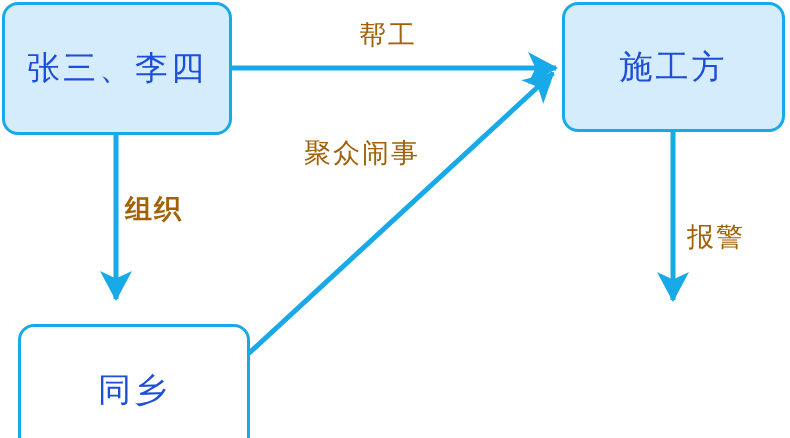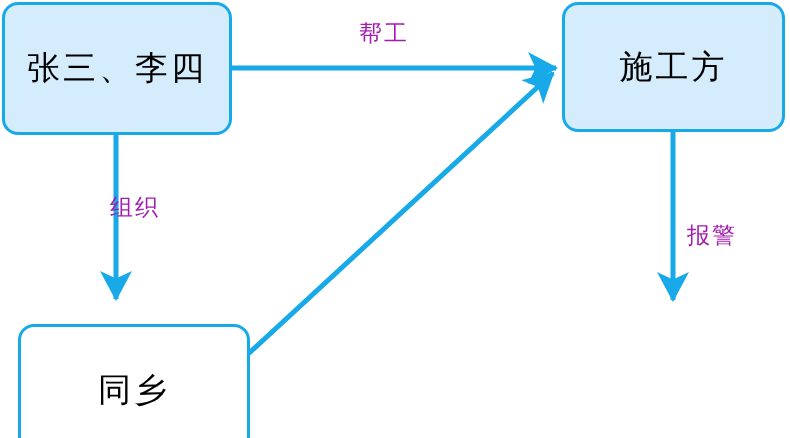--- a/index.html
+++ b/index.html
@@ -33,32 +33,32 @@
     align-items: center;
     justify-content: center;
   }
   .node-box.filled {
     background: #d4ecfb;
   }
   .node-box.plain {
     background: #ffffff;
   }
   .node-label {
-    color: #000000;
+    color: #1d4ed8;
     font-family: "Liberation Serif", "DejaVu Serif", serif;
     font-size: 33px;
     line-height: 1;
     letter-spacing: 3px;
     white-space: nowrap;
   }
   .edge-label {
     position: absolute;
-    color: #a21caf;
+    color: #a16207;
     font-family: "Liberation Serif", "DejaVu Serif", serif;
-    font-size: 23px;
+    font-size: 27px;
     line-height: 1;
     letter-spacing: 2px;
     white-space: nowrap;
     background: transparent;
   }
 </style>
 </head>
 <body>
 
 <div id="diagram-root">
@@ -87,18 +87,19 @@
     <span class="node-label">施工方</span>
   </div>
 
   <div class="node-box plain" style="left:18px; top:304px; width:232px; height:132px;margin-top:20px;">
     <span class="node-label">同乡</span>
   </div>
 
 
   <div class="edge-label" style="left:359px; top:22px;">帮工</div>
 
-  <div class="edge-label" style="left:110px; top:196px;">组织</div>
+  <div class="edge-label" style="left:125px; top:196px;font-weight:bold;">组织</div>
 
+  <div class="edge-label" style="left:304px; top:140px;">聚众闹事</div>
 
   <div class="edge-label" style="left:687px; top:197px;margin-top:27px;">报警</div>
 
 </div>
 
 </body></html>

